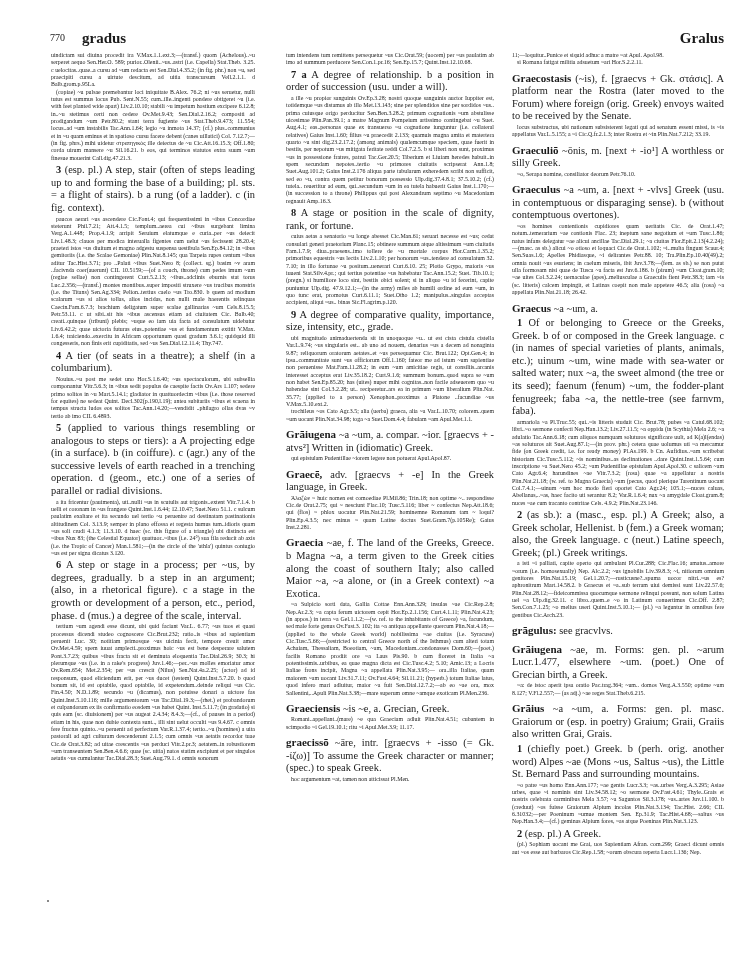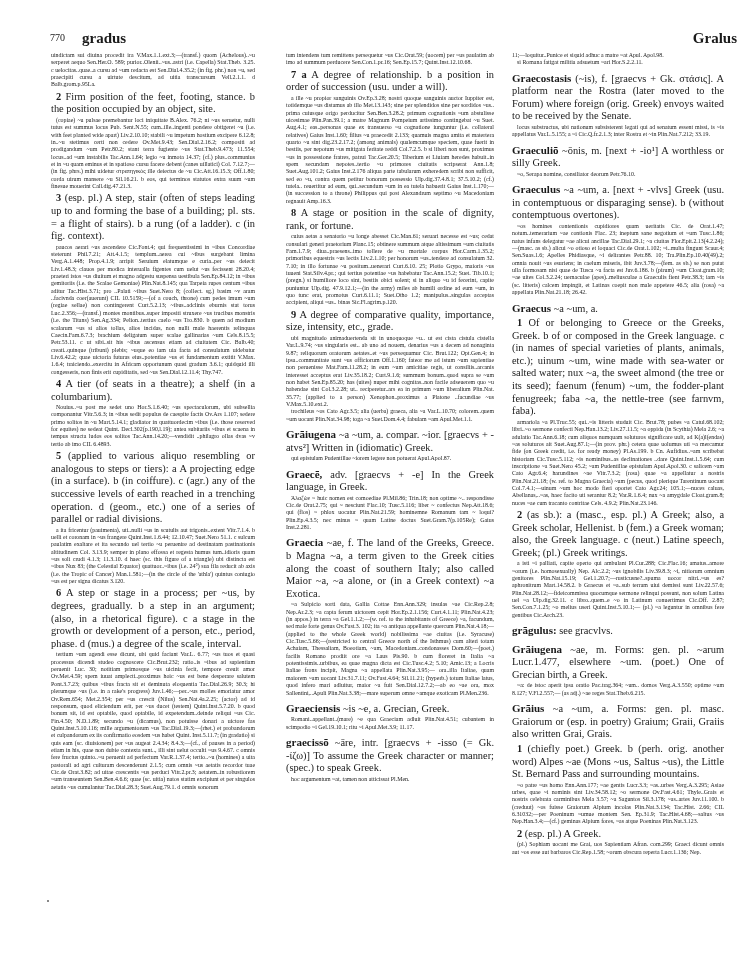--- a/index.html
+++ b/index.html
@@ -13,21 +13,21 @@
   }
   .hw-left {
     position: absolute; left: 0; top: 0;
     font-family: "Liberation Serif", serif; font-weight: bold; font-size: 15px; margin-left: 32px;
   }
   .pagenum {
     position: absolute; left: 0; right: 0; top: 2px; text-align: left;
     font-family: "Liberation Serif", serif; font-size: 10px;
   }
   .hw-right {
-    position: absolute; right: 3px; top: 0;
+    position: absolute; right: 16px; top: 0;
     font-family: "Liberation Serif", serif; font-weight: bold; font-size: 15px;
   }
   .col {
     position: absolute; top: 52px; width: 204px;
     font-family: "Liberation Serif", serif;
   }
   .col1 { left: 51px; }
   .col2 { left: 286px; width: 208px; }
   .col3 { left: 512px; width: 212px; }
   .cit {
@@ -50,27 +50,26 @@
 <body>
 
 <div class="header">
   <span class="hw-left">gradus</span>
   <span class="pagenum">770</span>
   <span class="hw-right">Gralus</span>
 </div>
 
 <div class="col col1">
     <p class="cit noind">uindictam sui diuina procedit ira V.Max.1.1.ext.3;—(transf.) quom (Achelous)..~u serperet aequo Sen.Her.O. 589; purior..Olenii..~us..astri (i.e. Capella) Stat.Theb. 3.25.    c uelocitas..quae..a cursu ad ~um redacta est Sen.Dial.4.35.2; (in fig. phr.) non ~u, sed praecipiti cursu a uirtute descitum, ad uitia transcursum Vell.2.1.1.  d Balb.grom.p.95La.</p>
-    <p class="def"><span class="n">2</span> <span>Firm position of the feet, footing, stance. b the position occupied by an object, site.</span></p>
     <p class="cit">(copiae) ~u pulsae premebantur loci iniquitate B.Alex. 76.2; ni ~us seruetur, nulli tutus est summus locus Pub. Sent.N.55; cum..ille..ingenti pondere obtigeret ~u (i.e. with feet planted wide apart) Liv.2.10.10; stabili ~u impetum hostium excipere 6.12.8; in..~u stetimus certi non cedere Ov.Met.9.43; Sen.Dial.2.16.2; compositi ad prodigandum ~um Petr.80.2; stant terra fugiente ~us Stat.Theb.9.473; 11.554; locus..ad ~um instabilis Tac.Ann.1.64; legio ~u inmota 14.37; (cf.) plus..communius et in ~u quam eminus et in spatioso cursu facere debent (canes uillatici) Col. 7.12.7;—(in fig. phrs.) mihi uidetur στρατηγικὸς ille deiectus de ~u Cic.Att.16.15.3; Off.1.80; corda uirum mansere ~u Sil.16.21.    b eos, qui terminos statutos extra suum ~um finesue mouerint Call.dig.47.21.3.</p>
     <p class="def"><span class="n">3</span> <span>(esp. pl.) A step, stair (often of steps leading up to and forming the base of a building; pl. sts. = a flight of stairs). b a rung (of a ladder). c (in fig. context).</span></p>
     <p class="cit">paucos aerari ~us ascendere Cic.Font.4; qui frequentissimi in ~ibus Concordiae steterunt Phil.7.21; Att.4.1.5; templum..aerea cui ~ibus surgebant limina Verg.A.1.448; Prop.4.1.9; arripit Seruium elatumque e curia..per ~us deiecit Liv.1.48.3; clauos per modica interualla figentes cum uelut ~us fecissent 28.20.4; praeteri istos ~us diuitum et magno adgestu suspensa uestibula Sen.Ep.84.12; in ~ibus gemitoriis (i.e. the Scalae Gemoniae) Plin.Nat.8.145; qua Tarpeia rupes centum ~ibus aditur Tac.Hist.3.71; pro ..Palati ~ibus Suet.Nero 8; (collect. sg.) basim ~v aram ..facivnda coer(auerunt) CIL 10.5159;—(of a couch, throne) cum pedes imum ~um (regiae sellae) non contingerent Curt.5.2.13; ~ibus..adclinis eburnis stat torus Luc.2.356;—(transf.) montes montibus..super impositi struxere ~us trucibus monstris (i.e. the Titans) Sen.Ag.334; Pelion..tertius caelo ~us Tro.830.    b quem ad modium scalarum ~us si alios tollas, alios incidas, non nulli male haerentis relinquas Caecin.Fam.6.7.3; brachium deligatum super scalae gallinarias ~um Cels.8.15.5; Petr.53.11. c ut sibi..sit his ~ibus ascensus etiam ad ciuitatem Cic. Balb.40; creati..quinque (tribuni) plebis; ~uque eo iam uia facta ad consulatum uidebatur Liv.6.42.2; quae uictoria futuras eius..potentiae ~us et fundamentum extitit V.Max. 1.6.4; traiciendo..exercitu in Africam opportunum quasi gradum 3.6.1; quidquid illi congesseris, non finis erit cupiditatis, sed ~us Sen.Dial.12.11.4; Thy.747.</p>
     <p class="def"><span class="n">4</span> <span>A tier (of seats in a theatre); a shelf (in a columbarium).</span></p>
     <p class="cit">Nouius..~u post me sedet uno Hor.S.1.6.40; ~us spectaculorum, ubi subsellia componantur Vitr.5.6.3; in ~ibus sedit populus de caespite factis Ov.Ars 1.107; sedere primo solitos in ~u Mart.5.14.1; gladiator in quattuordecim ~ibus (i.e. those reserved for equites) ne sedeat Quint. Decl.302(p.190,l.19); antea subitariis ~ibus et scaena in tempus structa ludos eos solitos Tac.Ann.14.20;—vendidit ..philagro ollas dvas ~v tertio ab imo CIL 6.4893.</p>
-    <p class="def"><span class="n">5</span> <span>(applied to various aliquo resembling or analogous to steps or tiers): a A projecting edge (in a surface). b (in coiffure). c (agr.) any of the successive levels of earth reached in a trenching operation. d (geom., etc.) one of a series of parallel or radial divisions.</span></p>
+    <p class="def"><span class="n">5</span> <span>(applied to various things resembling or analogous to steps or tiers): a A projecting edge (in a surface). b (in coiffure). c (agr.) any of the successive levels of earth reached in a trenching operation. d (geom., etc.) one of a series of parallel or radial divisions.</span></p>
     <p class="cit">a ita fricentur (pauimenta), uti..nulli ~us in scutulis aut trigonis..extent Vitr.7.1.4.    b uelli et coronam in ~us frangere Quint.Inst.1.6.44; 12.10.47; Suet.Nero 51.1. c sulcum paulatim exaltare et ita secundo uel tertio ~u peruenire ad destinatam pastinationis altitudinem Col. 3.13.9; semper in plano effossa et regesta humus tum..idioris quam ~us soli crudi 4.1.3; 11.3.10.    d haec (sc. this figure of a triangle) ubi distincta est ~ibus Nux 83; (the Celestial Equator) quattuor..~ibus (i.e. 24°) sua fila reducit ab axis (i.e. the Tropic of Cancer) Man.1.581;—(in the circle of the 'athla') quintus coniugio ~us est per signa dicatus 3.120.</p>
     <p class="def"><span class="n">6</span> <span>A step or stage in a process; per ~us, by degrees, gradually. b a step in an argument; (also, in a rhetorical figure). c a stage in the growth or development of a person, etc., period, phase. d (mus.) a degree of the scale, interval.</span></p>
     <p class="cit">tertium ~um agendi esse dicunt, ubi quid faciant Var.L. 6.77; ~us tuos et quasi processus dicendi studeo cognoscere Cic.Brut.232; ratio..is ~ibus ad sapientiam peruenit Luc. 30; notitiam primosque ~us uicinia fecit, tempore creuit amor Ov.Met.4.59; spem iuuat amplecti..proximus hoic ~us est bene desperare salutem Pont.3.7.23; quibus ~ibus fracta sit et deminuta eloquentia Tac.Dial.26.9; 30.3; hi plerumque ~us (i.e. in a rake's progress) Juv.1.46;—per..~us molles emoriatur amor Ov.Rem.654; Met.2.354; per ~us crescit (Nilus) Sen.Nat.4a.2.25; (actor) ad id responsum, quod eliciendum erit, per ~us ducet (testem) Quint.Inst.5.7.20.    b quod bonum sit, id est optabile, quod optabile, id expetendum..deinde reliqui ~us Cic. Fin.4.50; N.D.1.89; secundo ~u (dicamus), non potuisse donari a uictore fas Quint.Inst.5.10.116; mille argumentorum ~us Tac.Dial.19.3;—(rhet.) et probandorum et culpandorum ex iis confirmatio eosdem ~us habet Quint. Inst.5.11.7; (in gradatio) si quis eam (sc. diuisionem) per ~us augeat 2.4.34; 8.4.3;—(cf., of pauses in a period) etiam in his, quae non dubie contexta sunt.., illi sint uelut occulti ~us 9.4.67.    c omnis fere fructus quinto..~u peruenit ad perfectum Var.R.1.37.4; tertio..~u (homines) a uita pastorali ad agri culturam descenderunt 2.1.5; cum omnis ~us aetatis recordor tuae Cic.de Orat.3.82; ad uitae crescentis ~us perduci Vitr.2.pr.3; aetatem..in robustiorem ~um transeuntem Sen.Ben.4.6.6; quae (sc. uitia) natos statim excipiunt et per singulos aetatis ~us cumulantur Tac.Dial.28.3; Suet.Aug.79.1.    d omnis sonorum</p>
   </div>
 <div class="col col2">
     <p class="cit noind">tum intendens tum remittens persequetur ~us Cic.Orat.59; (uocem) per ~us paulatim ab imo ad summum perducere Sen.Con.1.pr.16; Sen.Ep.15.7; Quint.Inst.12.10.68.</p>
     <p class="def"><span class="n">7 a</span> <span>A degree of relationship. b a position in order of succession (usu. under a will).</span></p>
     <p class="cit">a ille ~u propior sanguinis Ov.Ep.3.28; nostri quoque sanguinis auctor Iuppiter est, totidemque ~us distamus ab illo Met.13.143; sine per splendidos sine per sordidos ~us.. prima cuiusque origo perducitur Sen.Ben.3.28.2; primum cognationis ~um abstulisse uicesimae Plin.Pan.39.1; a matre Magnum Pompeium artissimo contingebat ~u Suet. Aug.4.1; eas..personas quae ex transuerso ~u cognatione iunguntur (i.e. collateral relatives) Gaius Inst.1.60; filius ~u praecedit 2.133; quamuis magna amita et matertera quarto ~u sint dig.23.2.17.2; (among animals) qualemcumque speciem, quae fuerit in bestiis, per nepotum ~us mitigata feritate reddi Col.7.2.5.    b si liberi non sunt, proximus ~us in possessione fratres, patrui Tac.Ger.20.5; Tiberium et Liuiam heredes habuit..in spem secundam nepotes..tertio ~u primores ciuitatis scripserat Ann.1.8; Suet.Aug.101.2; Gaius Inst.2.176 aliqua parte tabularum exheredem scribi non sufficit, sed eo ~u, contra quem petitur bonorum possessio Ulp.dig.37.4.8.1; 37.5.10.2; (cf.) tutela.. reuertitur ad eum, qui..secundum ~um in ea tutela habuerit Gaius Inst.1.170;—(in succession to a throne) Philippus qui post Alexandrum septimo ~u Macedoniam regnauit Amp.16.3.</p>
     <p class="def"><span class="n">8</span> <span>A stage or position in the scale of dignity, rank, or fortune.</span></p>
     <p class="cit">cuius aetas a senatorio ~u longe abesset Cic.Man.61; seruari necesse est ~us; cedat consulari generi praetorium Planc.15; obtinere summum atque altissimum ~um ciuitatis Fam.1.7.9; diua..praesens..imo tollere de ~u mortale corpus Hor.Carm.1.35.2; primoribus equestris ~us lectis Liv.2.1.10; per honorum ~us..tendere ad consulatum 32. 7.10; in illo fortunae ~u positum..uenerari Curt.6.10. 25; Plotio Grypo, maioris ~us iuueni Stat.Silv.4.pr.; qui tertius potentiae ~us habebatur Tac.Ann.15.2; Suet. Tib.10.1; (pregn.) si humiliore loco sint, bestiis obici solent; si in aliquo ~u id fecerint, capite puniuntur Ulp.dig. 47.9.12.1;—(in the army) miles ab humili ordine ad eum ~um, in quo tunc erat, promotus Curt.6.11.1; Suet.Otho 1.2; manipulus..singulas acceptas accipient, aliqui ~us.. binas Sic.Fl.agrim.p.120.</p>

